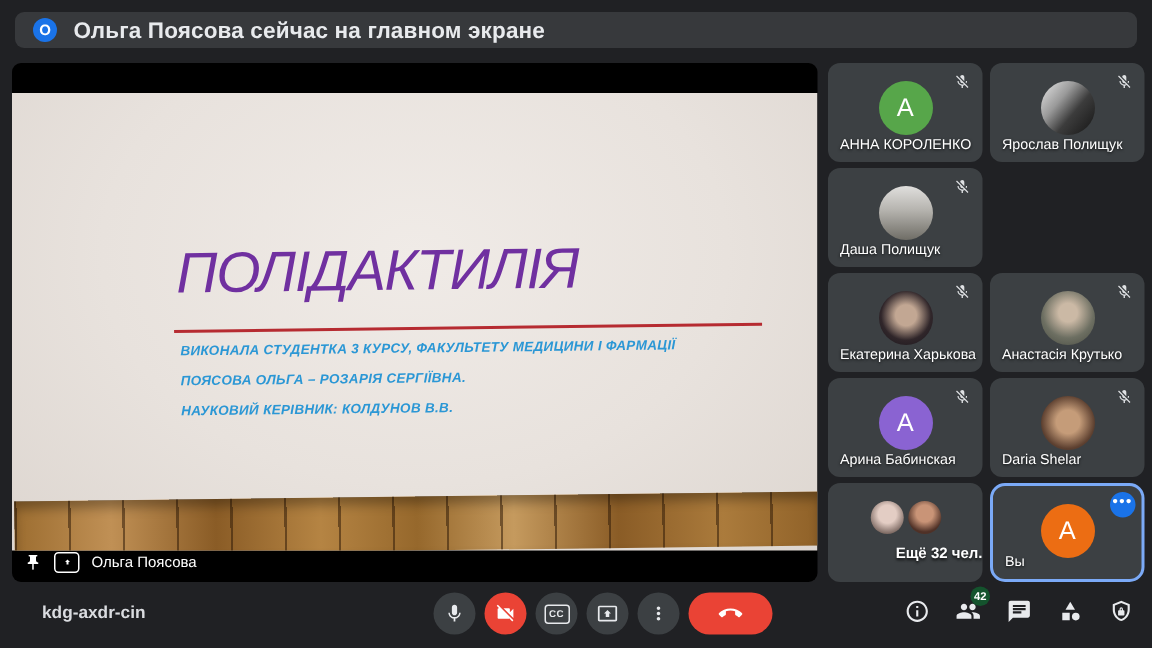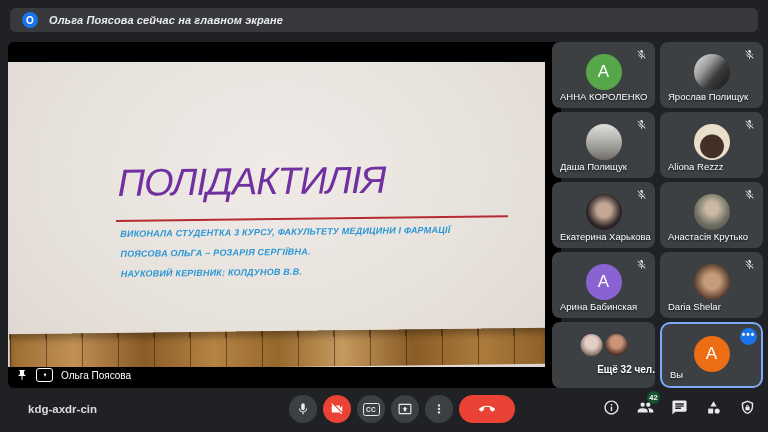--- a/index.html
+++ b/index.html
@@ -4,25 +4,25 @@
 <style>
   html,body{margin:0;padding:0;background:#202124;}
   .screen{position:relative;width:768px;height:432px;background:#202124;overflow:hidden;
           font-family:"Liberation Sans",sans-serif;}
 
   
   .banner{position:absolute;left:10px;top:8px;width:748px;height:24px;background:#37393c;
           border-radius:6px;display:flex;align-items:center;gap:11px;padding-left:12px;box-sizing:border-box;}
   .banner-ava{width:16px;height:16px;border-radius:50%;background:#1a73e8;color:#fff;font-size:10px;
           font-weight:700;display:flex;align-items:center;justify-content:center;flex:none;}
-  .banner-txt{color:#e8eaed;font-size:11px;font-weight:700;letter-spacing:.1px;font-style:italic;}
+  .banner-txt{color:#e8eaed;font-size:15px;font-weight:700;letter-spacing:.1px;}
 
   
   .stage{position:absolute;left:8px;top:42px;width:537px;height:346px;background:#000;
-         border-radius:6px;overflow:hidden;padding-left:16px;}
+         border-radius:6px;overflow:hidden;}
   .slide{position:absolute;left:0;top:20px;width:537px;height:305px;
          background:radial-gradient(ellipse at 50% 35%,#f0ebe7 0%,#e8e2dd 55%,#ddd6d0 100%);overflow:hidden;}
   .slide-rot{position:absolute;inset:0;transform:rotate(-0.7deg);}
   .slide-title{position:absolute;left:110px;top:98px;font-size:38px;font-style:italic;font-weight:400;
          color:#7030a0;letter-spacing:-1px;white-space:nowrap;}
   .slide-rule{position:absolute;left:108px;top:156px;width:392px;height:2px;background:#b62b31;}
   .slide-sub{position:absolute;left:112px;top:160px;font-size:9px;font-style:italic;font-weight:700;
          color:#2b97d5;letter-spacing:.2px;}
   .slide-sub div{line-height:20px;white-space:nowrap;}
   .wood{position:absolute;left:0;bottom:0;width:100%;height:36px;
@@ -149,29 +149,20 @@
     <div class="srow">
       <div class="tile">
         <div class="avatar ph-dasha"></div>
         <div class="tname">Даша Полищук</div>
         <span class="micoff">
             <svg viewBox="0 0 24 24" fill="currentColor">
               <path d="M19 11h-1.7c0 .74-.16 1.43-.43 2.05l1.23 1.23c.56-.98.9-2.09.9-3.28zm-4.02.17c0-.06.02-.11.02-.17V5c0-1.66-1.34-3-3-3S9 3.34 9 5v.18l5.98 5.99zM4.27 3L3 4.27l6.01 6.01V11c0 1.66 1.33 3 2.99 3 .22 0 .44-.03.65-.08l1.66 1.66c-.71.33-1.5.52-2.31.52-2.76 0-5.3-2.1-5.3-5.1H5c0 3.41 2.72 6.23 6 6.72V21h2v-3.28c.91-.13 1.77-.45 2.54-.9L19.73 21 21 19.73 4.27 3z"></path>
             </svg>
           </span>
       </div>
-      <div class="tile">
-        <div class="avatar ph-aliona"></div>
-        <div class="tname">Aliona Rezzz</div>
-        <span class="micoff">
-            <svg viewBox="0 0 24 24" fill="currentColor">
-              <path d="M19 11h-1.7c0 .74-.16 1.43-.43 2.05l1.23 1.23c.56-.98.9-2.09.9-3.28zm-4.02.17c0-.06.02-.11.02-.17V5c0-1.66-1.34-3-3-3S9 3.34 9 5v.18l5.98 5.99zM4.27 3L3 4.27l6.01 6.01V11c0 1.66 1.33 3 2.99 3 .22 0 .44-.03.65-.08l1.66 1.66c-.71.33-1.5.52-2.31.52-2.76 0-5.3-2.1-5.3-5.1H5c0 3.41 2.72 6.23 6 6.72V21h2v-3.28c.91-.13 1.77-.45 2.54-.9L19.73 21 21 19.73 4.27 3z"></path>
-            </svg>
-          </span>
-      </div>
     </div>
     <div class="srow">
       <div class="tile">
         <div class="avatar ph-ekaterina"></div>
         <div class="tname">Екатерина Харькова</div>
         <span class="micoff">
             <svg viewBox="0 0 24 24" fill="currentColor">
               <path d="M19 11h-1.7c0 .74-.16 1.43-.43 2.05l1.23 1.23c.56-.98.9-2.09.9-3.28zm-4.02.17c0-.06.02-.11.02-.17V5c0-1.66-1.34-3-3-3S9 3.34 9 5v.18l5.98 5.99zM4.27 3L3 4.27l6.01 6.01V11c0 1.66 1.33 3 2.99 3 .22 0 .44-.03.65-.08l1.66 1.66c-.71.33-1.5.52-2.31.52-2.76 0-5.3-2.1-5.3-5.1H5c0 3.41 2.72 6.23 6 6.72V21h2v-3.28c.91-.13 1.77-.45 2.54-.9L19.73 21 21 19.73 4.27 3z"></path>
             </svg>
           </span>

